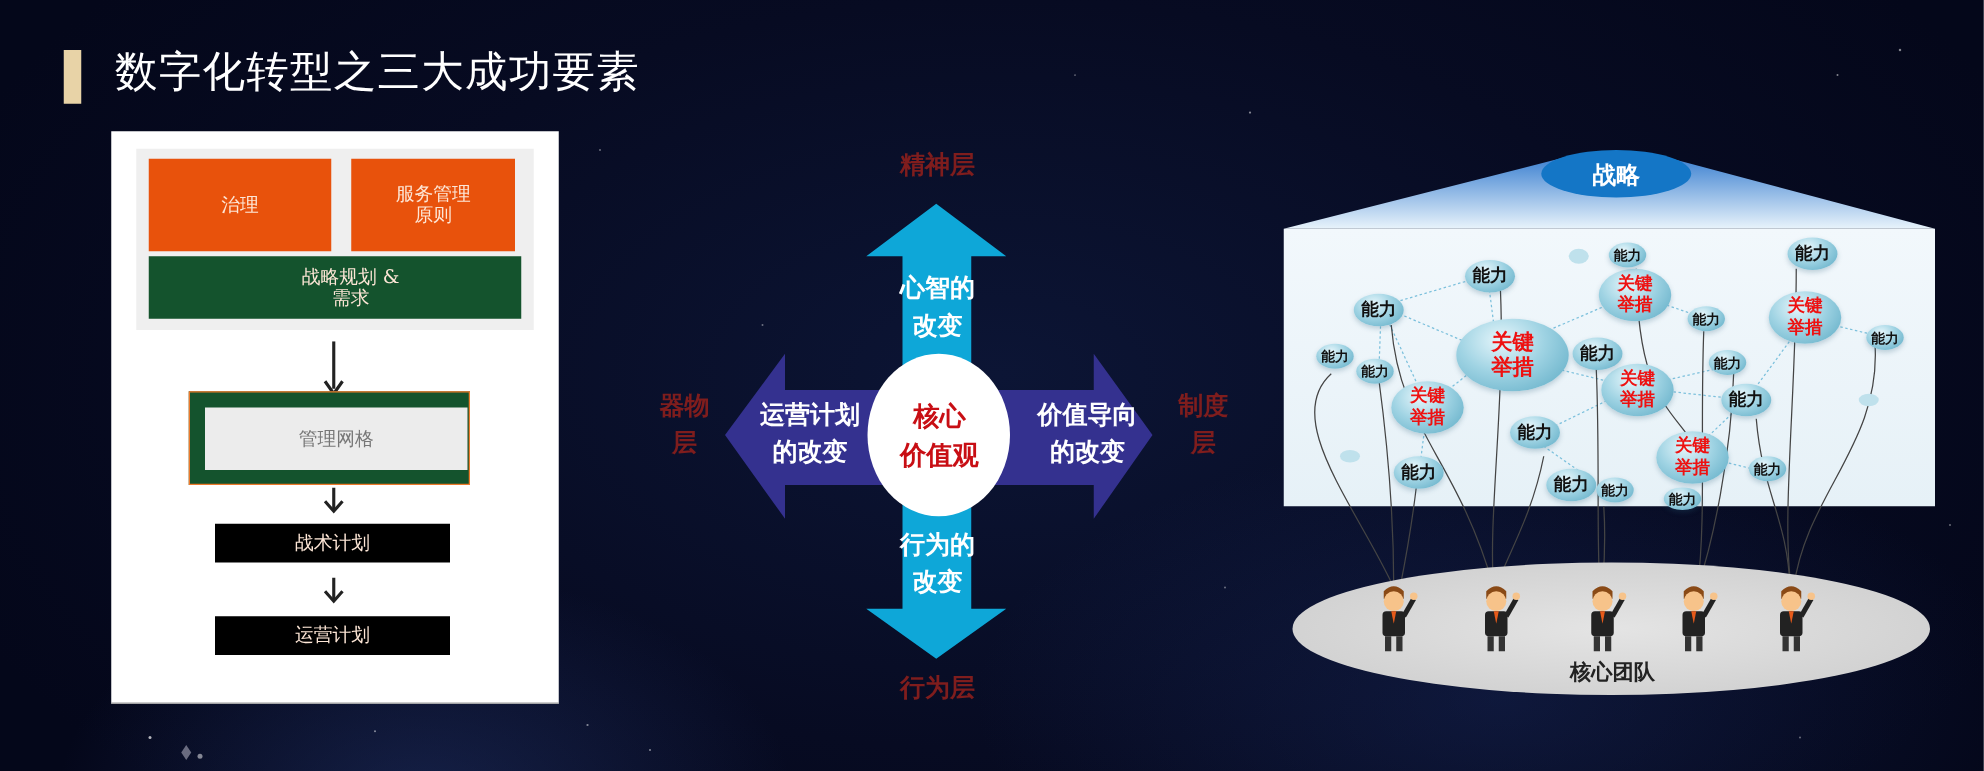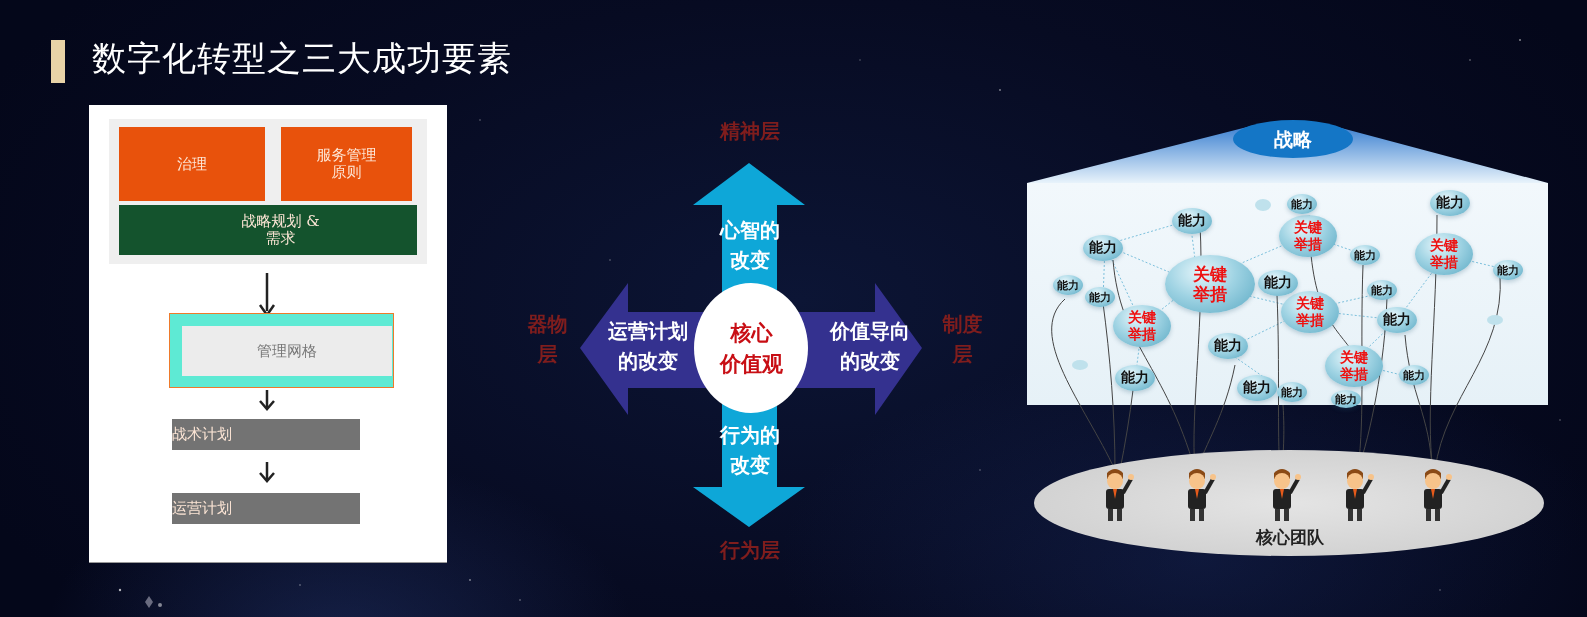--- a/index.html
+++ b/index.html
@@ -37,31 +37,31 @@
   .lp-box {
     position: absolute; display: flex; align-items: center; justify-content: center;
     text-align: center; color: #fde6d6; font-family: "DejaVu Serif", serif;
     font-size: 15px; line-height: 17px;
   }
   .lp-gov { left: 10px; top: 8px; width: 146px; height: 74px; background: #e8520c; }
   .lp-svc { left: 160px; top: 8px; width: 131px; height: 74px; background: #e8520c; margin-left: 12px; }
   .lp-strat { left: 10px; top: 86px; width: 298px; height: 50px; background: #14532d; padding-left: 25px; }
   .lp-arrow { position: absolute; }
   .lp-grid-frame {
-    position: absolute; left: 80px; top: 208px; width: 225px; height: 75px;
-    border: 1.5px solid #ee7a2b; background: #5eead4;
+    position: absolute; left: 62px; top: 208px; width: 225px; height: 75px;
+    border: 1.5px solid #ee7a2b; background: #14532d;
   }
   .lp-grid {
     position: absolute; left: 12px; top: 12px; width: 210px; height: 50px;
     background: #ececec; color: #777; display: flex; align-items: center; justify-content: center;
     font-family: "DejaVu Serif", serif; font-size: 15px;
   }
   .lp-plan {
-    position: absolute; left: 83px; width: 188px; height: 31px; background: #737373;
-    color: #fde6d6; display: flex; align-items: center; justify-content: flex-start;
+    position: absolute; left: 83px; width: 188px; height: 31px; background: #000000;
+    color: #fde6d6; display: flex; align-items: center; justify-content: center;
     font-family: "DejaVu Serif", serif; font-size: 15px;
   }
   .lp-tactic { top: 314px; }
   .lp-ops { top: 388px; }
 
   
   .center-diagram { position: absolute; left: 520px; top: 110px; width: 470px; height: 460px; }
   .cd-svg { position: absolute; left: 0; top: 0; }
   .cd-label {
     position: absolute; color: #7f1d1d; font-weight: bold; text-align: center;

